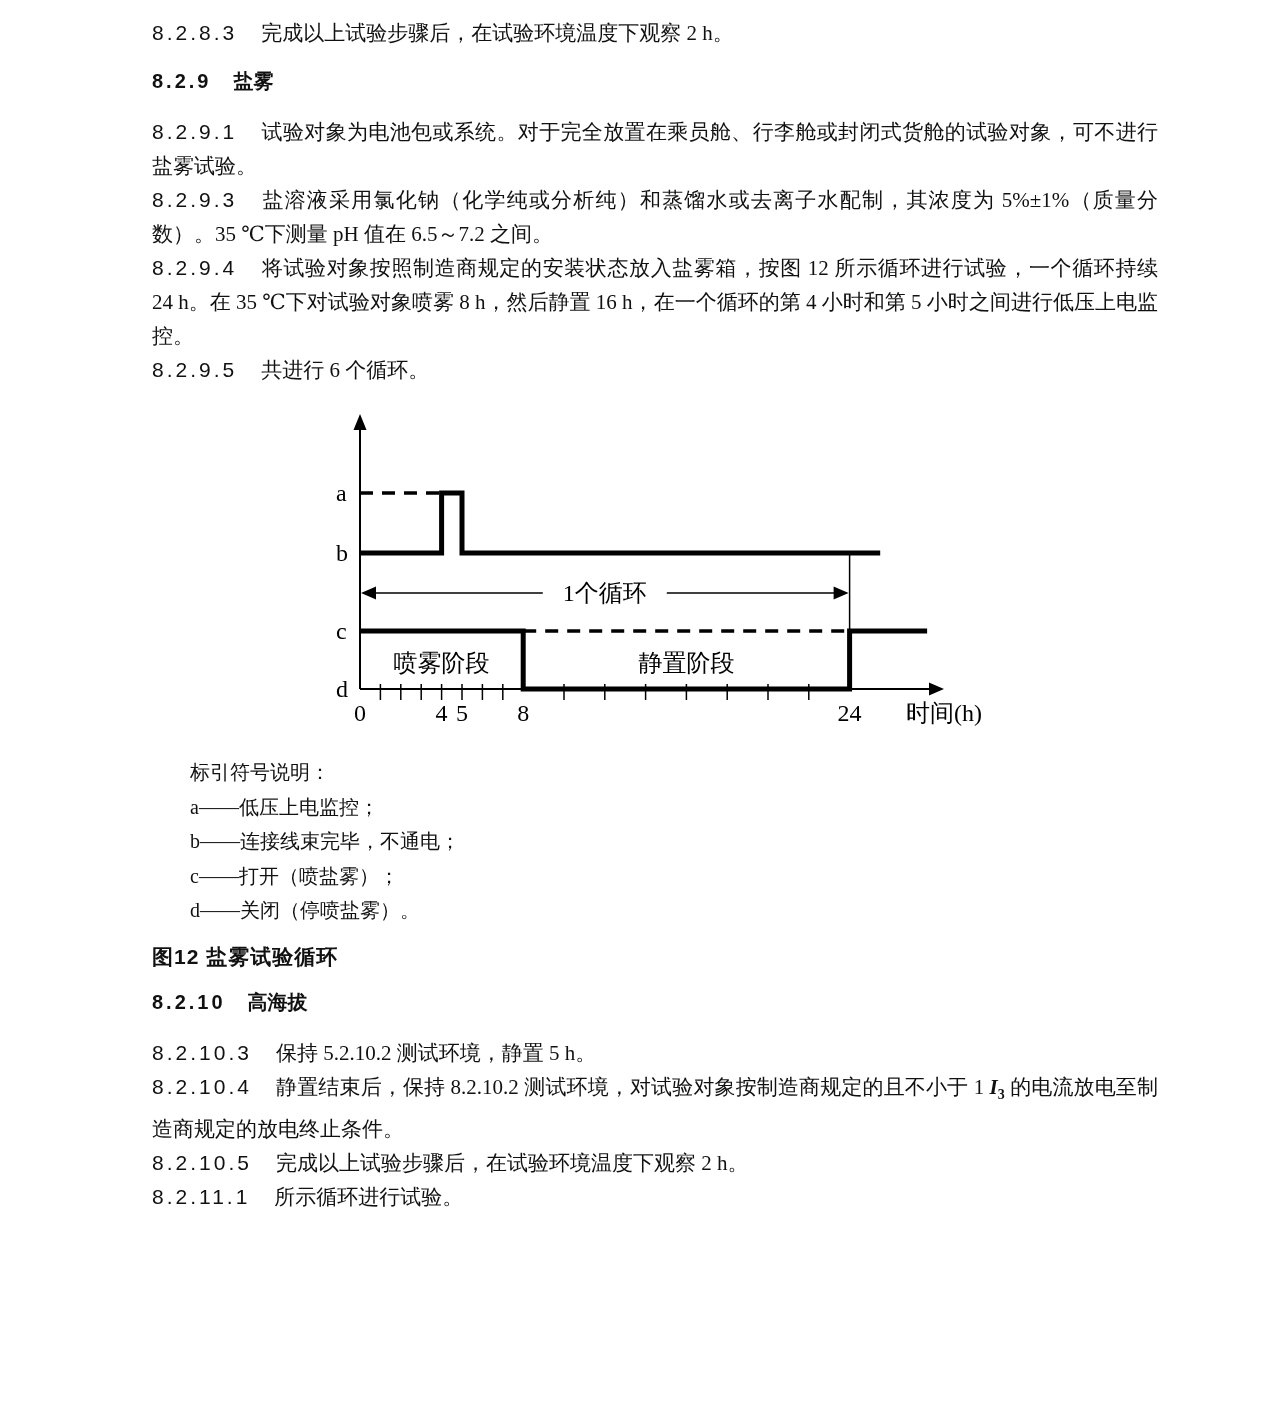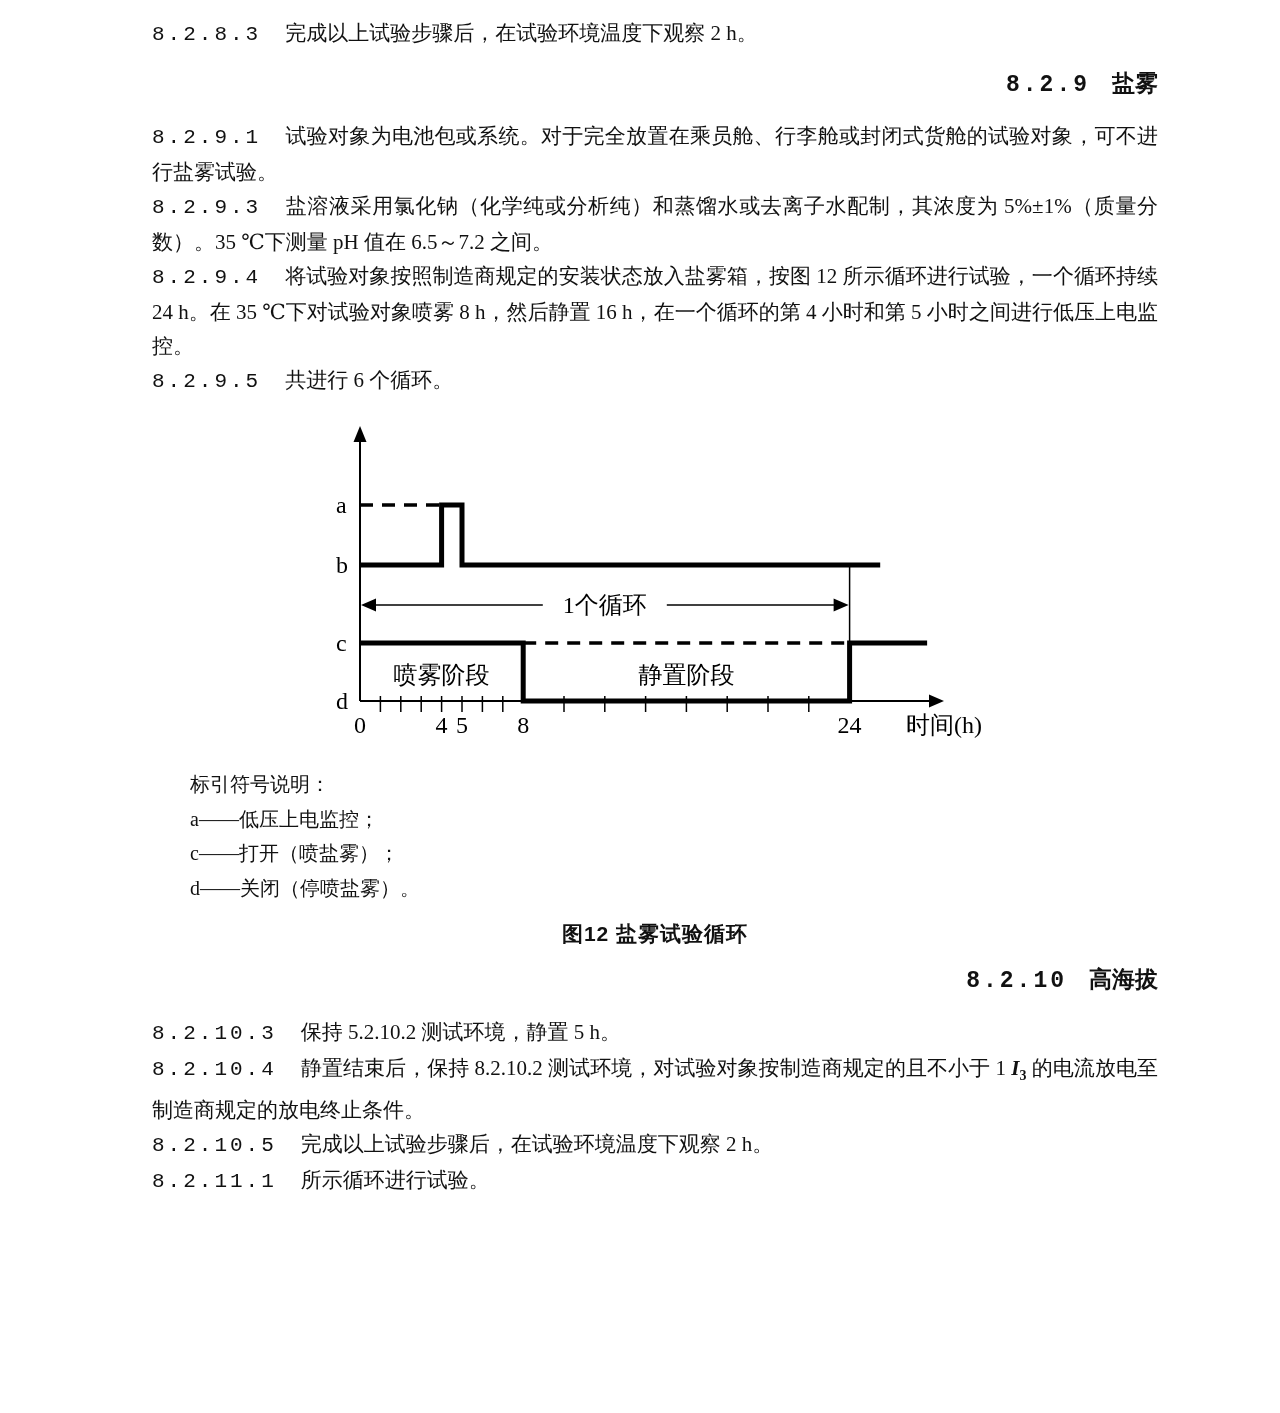--- a/index.html
+++ b/index.html
@@ -13,50 +13,49 @@
     font-family:"Liberation Serif","DejaVu Serif",serif;
     font-size:21px;
   }
   p{margin:0;}
   .clause{
     line-height:34px;
     text-align:justify;
     text-align-last:left;
   }
   .cnum{
-    font-family:Liberation Mono, monospace;
+    font-family:Liberation Sans, sans-serif;
     letter-spacing:3px;
     margin-right:24px;
     white-space:nowrap;
   }
   .heading{
     margin:14px 0 16px;
     line-height:35px;
     font-family:"Liberation Sans","DejaVu Sans",sans-serif;
     font-weight:bold;
-    font-size:23px;
-    text-align:right;
+    font-size:20px;
   }
   .heading .cnum{font-weight:bold;margin-right:22px;}
   .ital{font-style:italic;font-weight:bold;}
   .ital sub{font-size:14px;font-style:normal;}
   .figure{
     margin:24px 0 4px 178px;
     width:675px;
     height:340px;
   }
   .figure svg{width:675px;height:340px;display:block;}
   .legend{
     margin:2px 0 0 38px;
     line-height:34.5px;
     font-size:20px;
   }
   .caption{
     margin:15px 0 12px;
-    text-align:center;
+    text-align:left;
     font-family:"Liberation Sans","DejaVu Sans",sans-serif;
     font-weight:bold;
     font-size:21px;
     letter-spacing:1px;
   }
 </style>
 </head>
 <body>
 
 <div class="page">
@@ -119,20 +118,21 @@
         <text x="132" y="310" text-anchor="middle" font-size="24" font-family="&quot;Liberation Serif&quot;,&quot;DejaVu Serif&quot;,serif" fill="#000">5</text>
         <text x="193.2" y="310" text-anchor="middle" font-size="24" font-family="&quot;Liberation Serif&quot;,&quot;DejaVu Serif&quot;,serif" fill="#000">8</text>
         <text x="519.5999999999999" y="310" text-anchor="middle" font-size="24" font-family="&quot;Liberation Serif&quot;,&quot;DejaVu Serif&quot;,serif" fill="#000">24</text>
         <text x="614" y="310" text-anchor="middle" font-size="24" font-family="&quot;Liberation Serif&quot;,&quot;DejaVu Serif&quot;,serif" fill="#000">时间(h)</text>
       </svg>
   </div>
 
   <div class="legend">
     <p>标引符号说明：</p>
     <p>a——低压上电监控；</p>
+    <p>b——连接线束完毕，不通电；</p>
     <p>c——打开（喷盐雾）；</p>
     <p>d——关闭（停喷盐雾）。</p>
   </div>
 
   <p class="caption">图12 盐雾试验循环</p>
 
   <p class="heading"><span class="cnum">8.2.10</span><span>高海拔</span></p>
 
   <p class="clause"><span class="cnum">8.2.10.3</span><span>保持 5.2.10.2 测试环境，静置 5 h。</span></p>
   <p class="clause"><span class="cnum">8.2.10.4</span><span><span>静置结束后，保持 8.2.10.2 测试环境，对试验对象按制造商规定的且不小于 1 </span><span class="ital"><span>I</span><sub>3</sub></span><span> 的电流放电至制造商规定的放电终止条件。</span></span></p>

